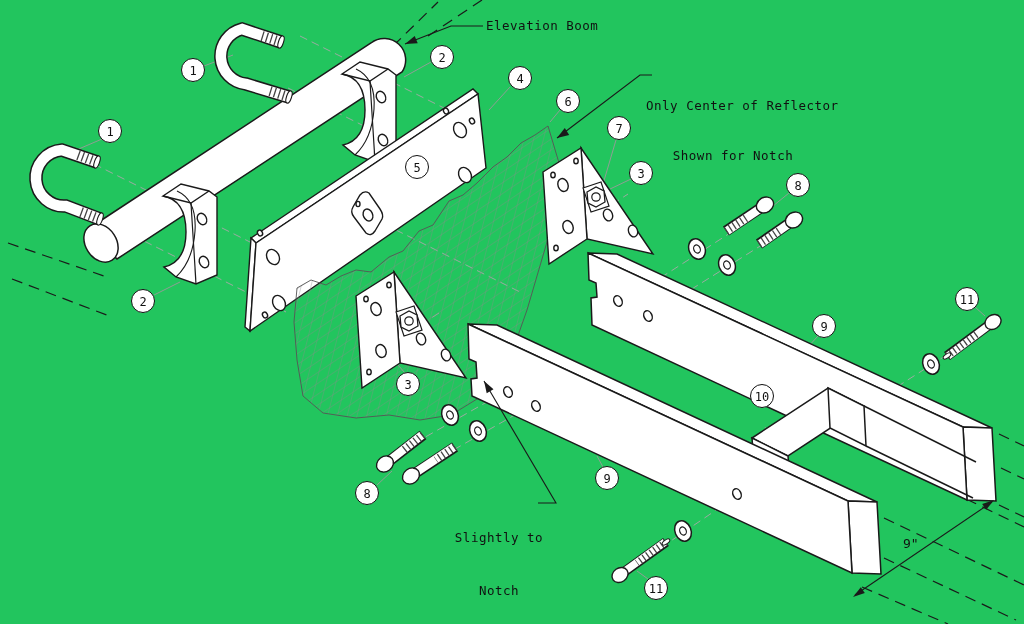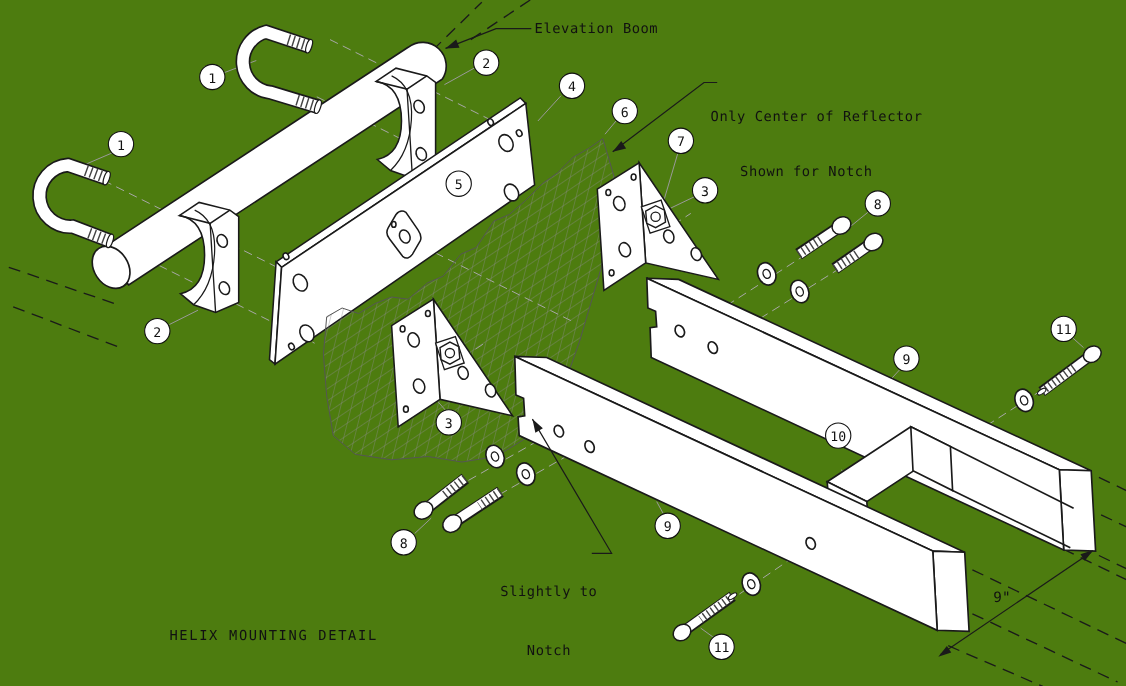--- a/index.html
+++ b/index.html
@@ -1,16 +1,16 @@
 <!DOCTYPE html>
 <html><head>
 <meta charset="utf-8">
 <style>
   html,body{margin:0;padding:0;background:#fff;}
-  .stage{position:relative;width:1024px;height:624px;background:#4d7c0f;overflow:hidden;
+  .stage{position:relative;width:1024px;height:624px;background:#22c55e;overflow:hidden;
          font-family:"DejaVu Sans Mono","Liberation Mono",monospace;}
   svg{position:absolute;left:0;top:0;}
   .lbl{position:absolute;color:#111;font-size:12.5px;letter-spacing:0.5px;white-space:pre;}
   .lbl.center{text-align:center;}
   .title{position:absolute;left:154px;top:570px;color:#111;font-size:12.5px;letter-spacing:1.5px;}
   .dim{position:absolute;left:903px;top:536px;color:#111;font-size:13px;}
   .callout{position:absolute;width:24px;height:24px;border:1.4px solid #111;border-radius:50%;
            background:#fff;color:#111;font-size:12px;line-height:24px;text-align:center;box-sizing:border-box;}
   #elev{left:486px;top:18px;}
   #refl{left:646px;top:65px;width:174px;line-height:16.5px;text-align:center;}
@@ -296,21 +296,20 @@
 <div class="lbl center" id="refl">
   <div>Only Center of Reflector</div>
   <div>Shown for Notch</div>
 </div>
 <div class="lbl center" id="notch">
   <div>Slightly to</div>
   <div>Notch</div>
   
   
 </div>
-<div class="title">HELIX MOUNTING DETAIL</div>
 <div class="dim">9"</div>
 
 <div id="callout-layer">
       <div class="callout" style="left: 181px; top: 58px;">1</div>
       <div class="callout" style="left: 98px; top: 119px;">1</div>
       <div class="callout" style="left: 430px; top: 45px;">2</div>
       <div class="callout" style="left: 131px; top: 289px;">2</div>
       <div class="callout" style="left: 629px; top: 161px;">3</div>
       <div class="callout" style="left: 396px; top: 372px;">3</div>
       <div class="callout" style="left: 508px; top: 66px;">4</div>

